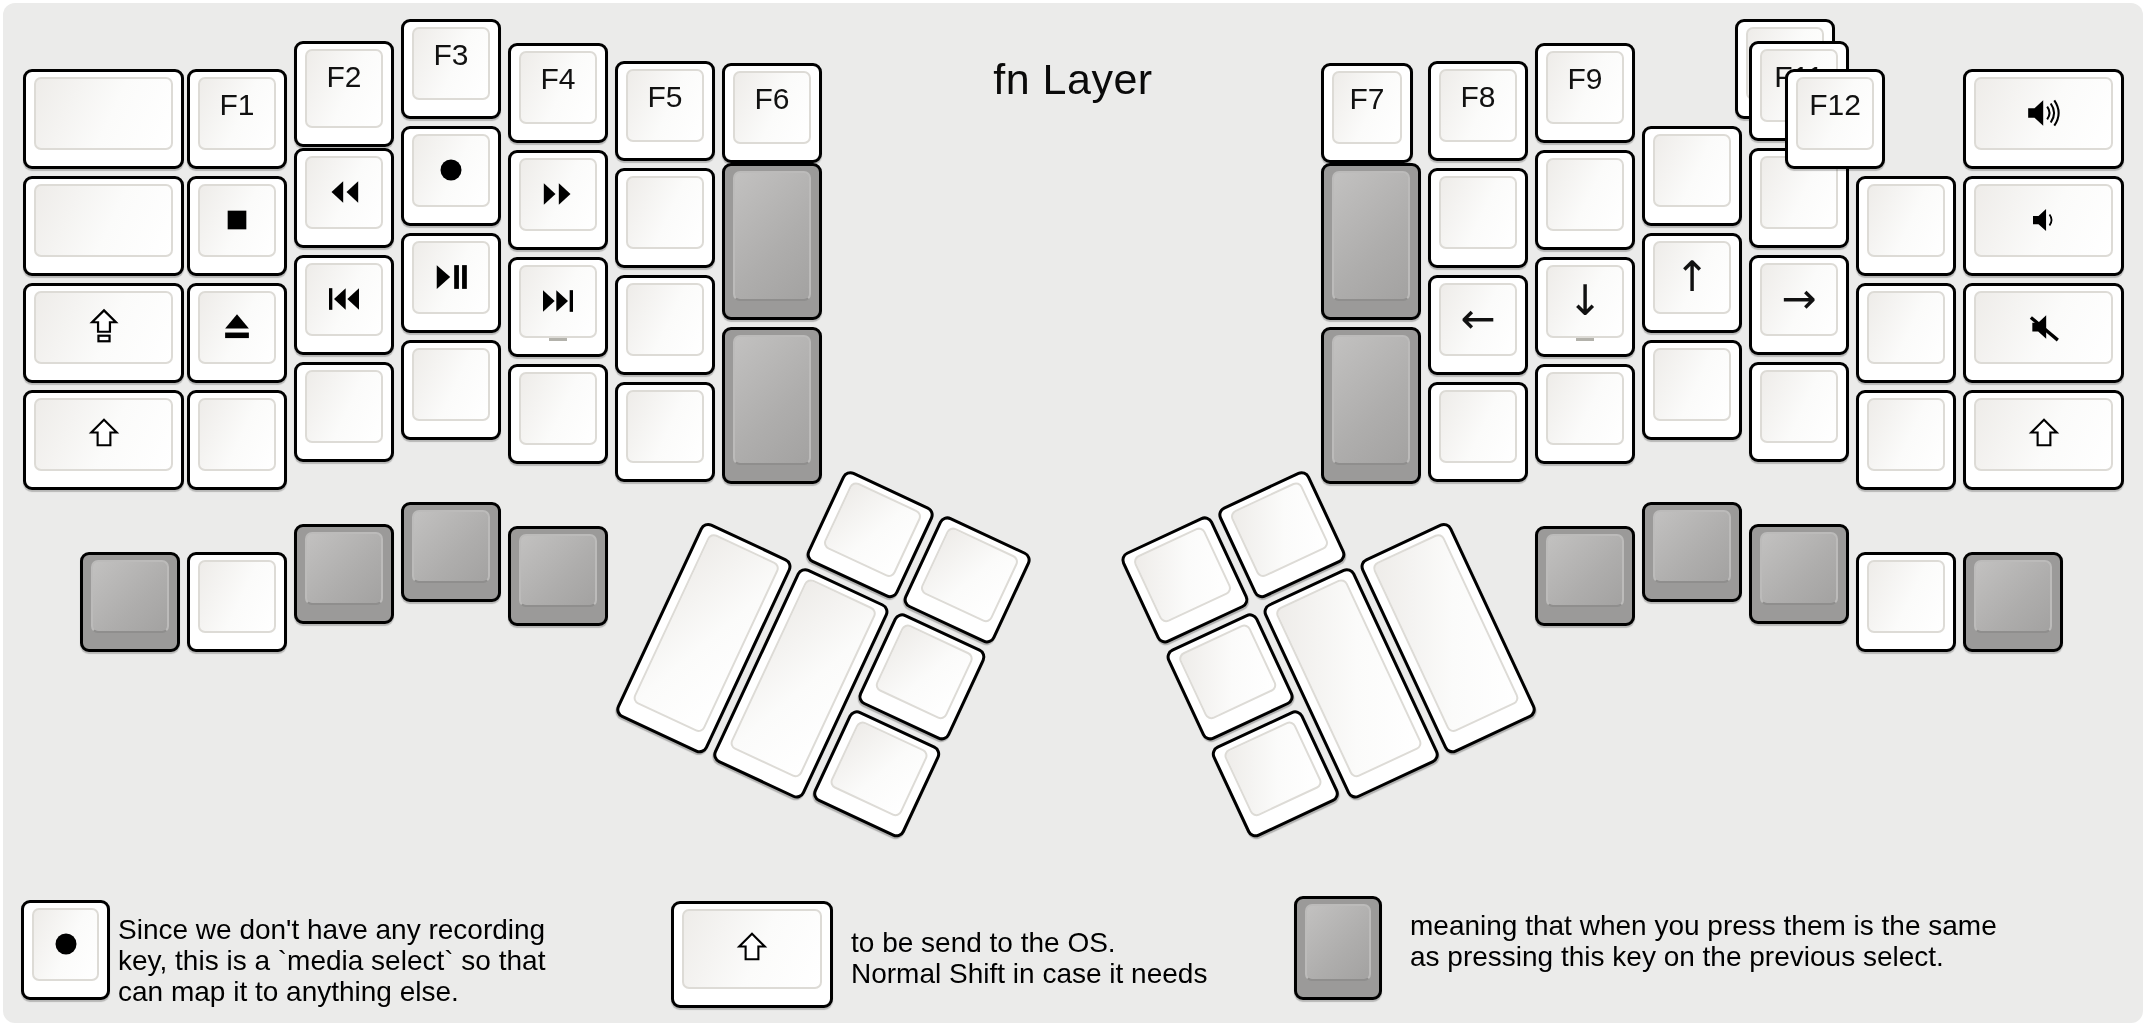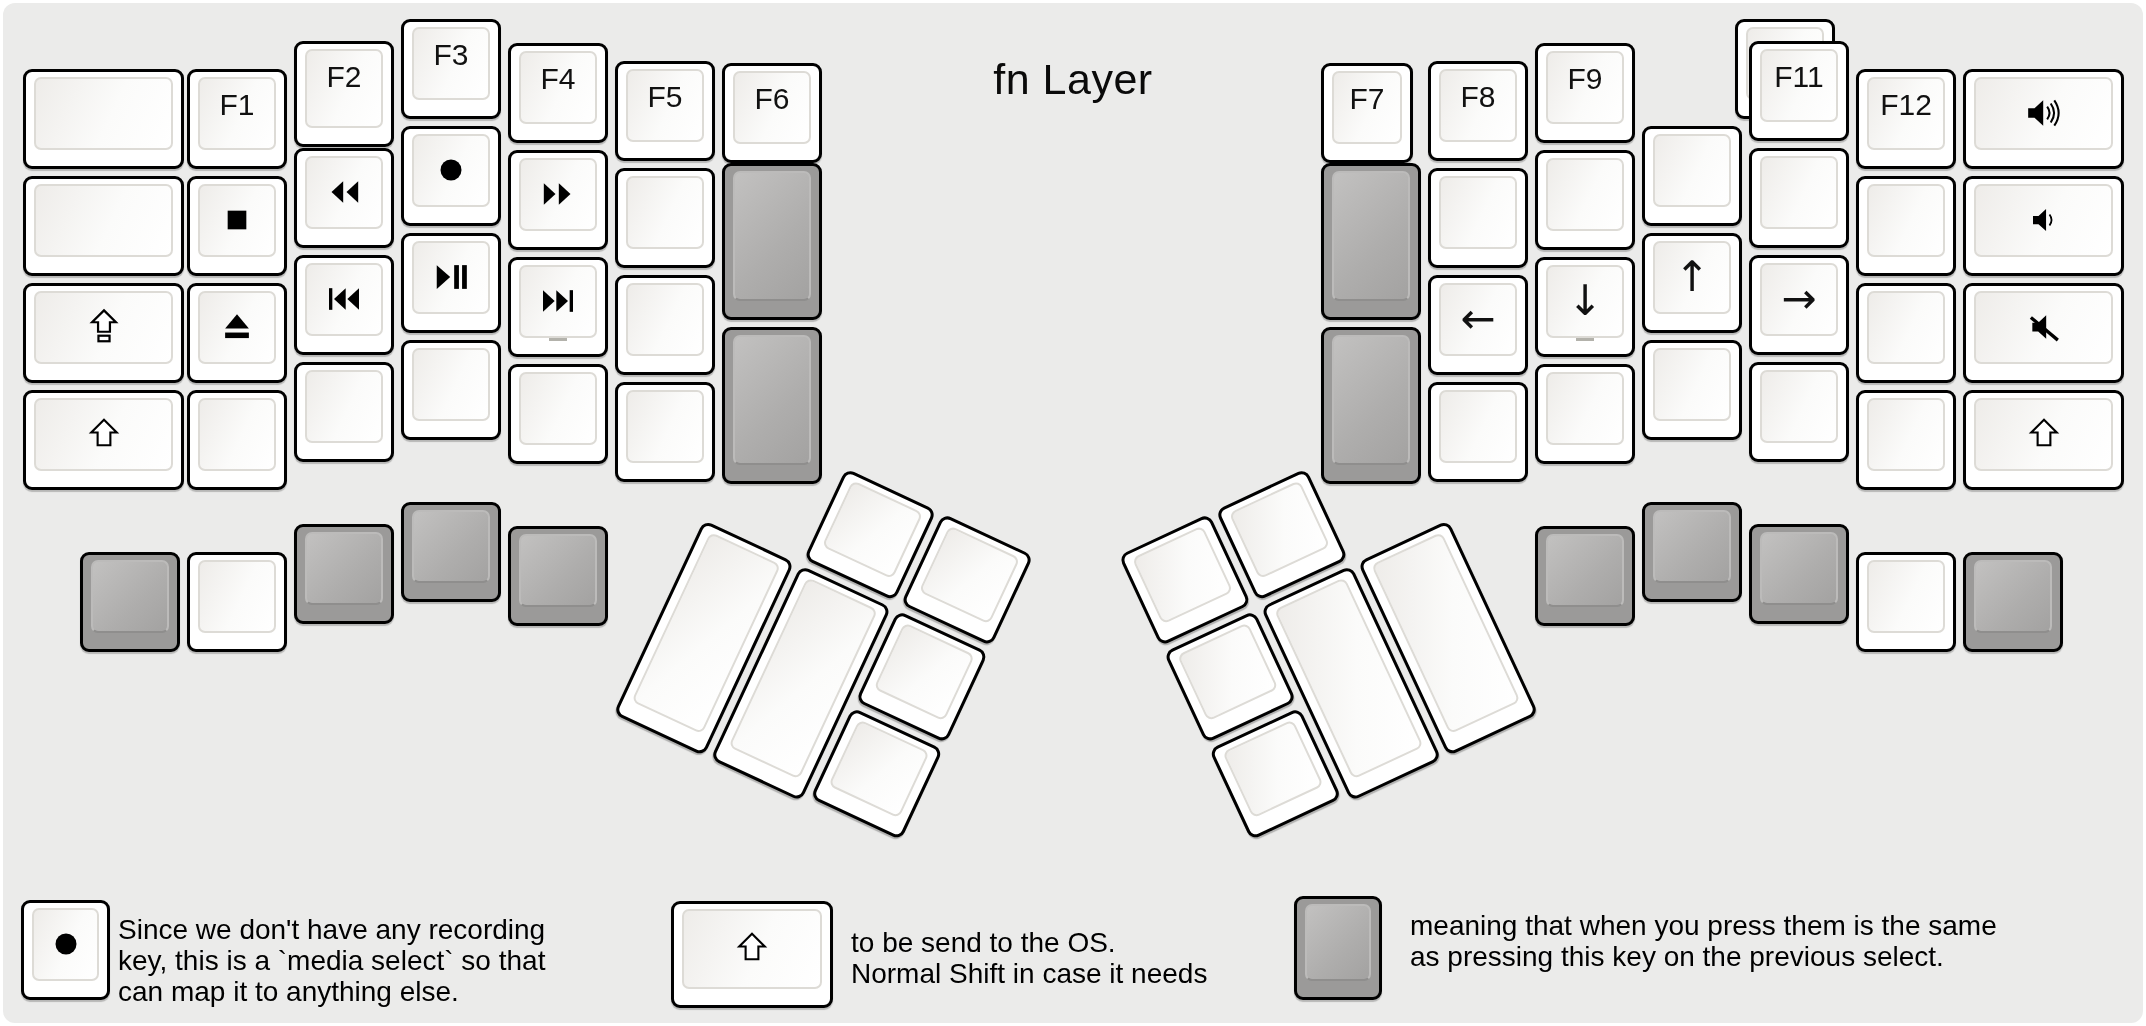--- a/index.html
+++ b/index.html
@@ -248,21 +248,21 @@
       <div class="key" style="left: 1746px; top: 145px; width: 100px; height: 100px;">
         <div class="cap"></div>
       </div>
       <div class="key" style="left: 1746px; top: 252px; width: 100px; height: 100px;">
         <div class="cap"></div>
         <div class="icon arrow">→</div>
       </div>
       <div class="key" style="left: 1746px; top: 359px; width: 100px; height: 100px;">
         <div class="cap"></div>
       </div>
-      <div class="key" style="left: 1853px; top: 66px; width: 100px; height: 100px;">
+      <div class="key" style="left: 1782px; top: 66px; width: 100px; height: 100px;">
         <div class="cap"></div>
         <div class="flabel">F12</div>
       </div>
       <div class="key" style="left: 1853px; top: 173px; width: 100px; height: 100px;">
         <div class="cap"></div>
       </div>
       <div class="key" style="left: 1853px; top: 280px; width: 100px; height: 100px;">
         <div class="cap"></div>
       </div>
       <div class="key" style="left: 1853px; top: 387px; width: 100px; height: 100px;">

